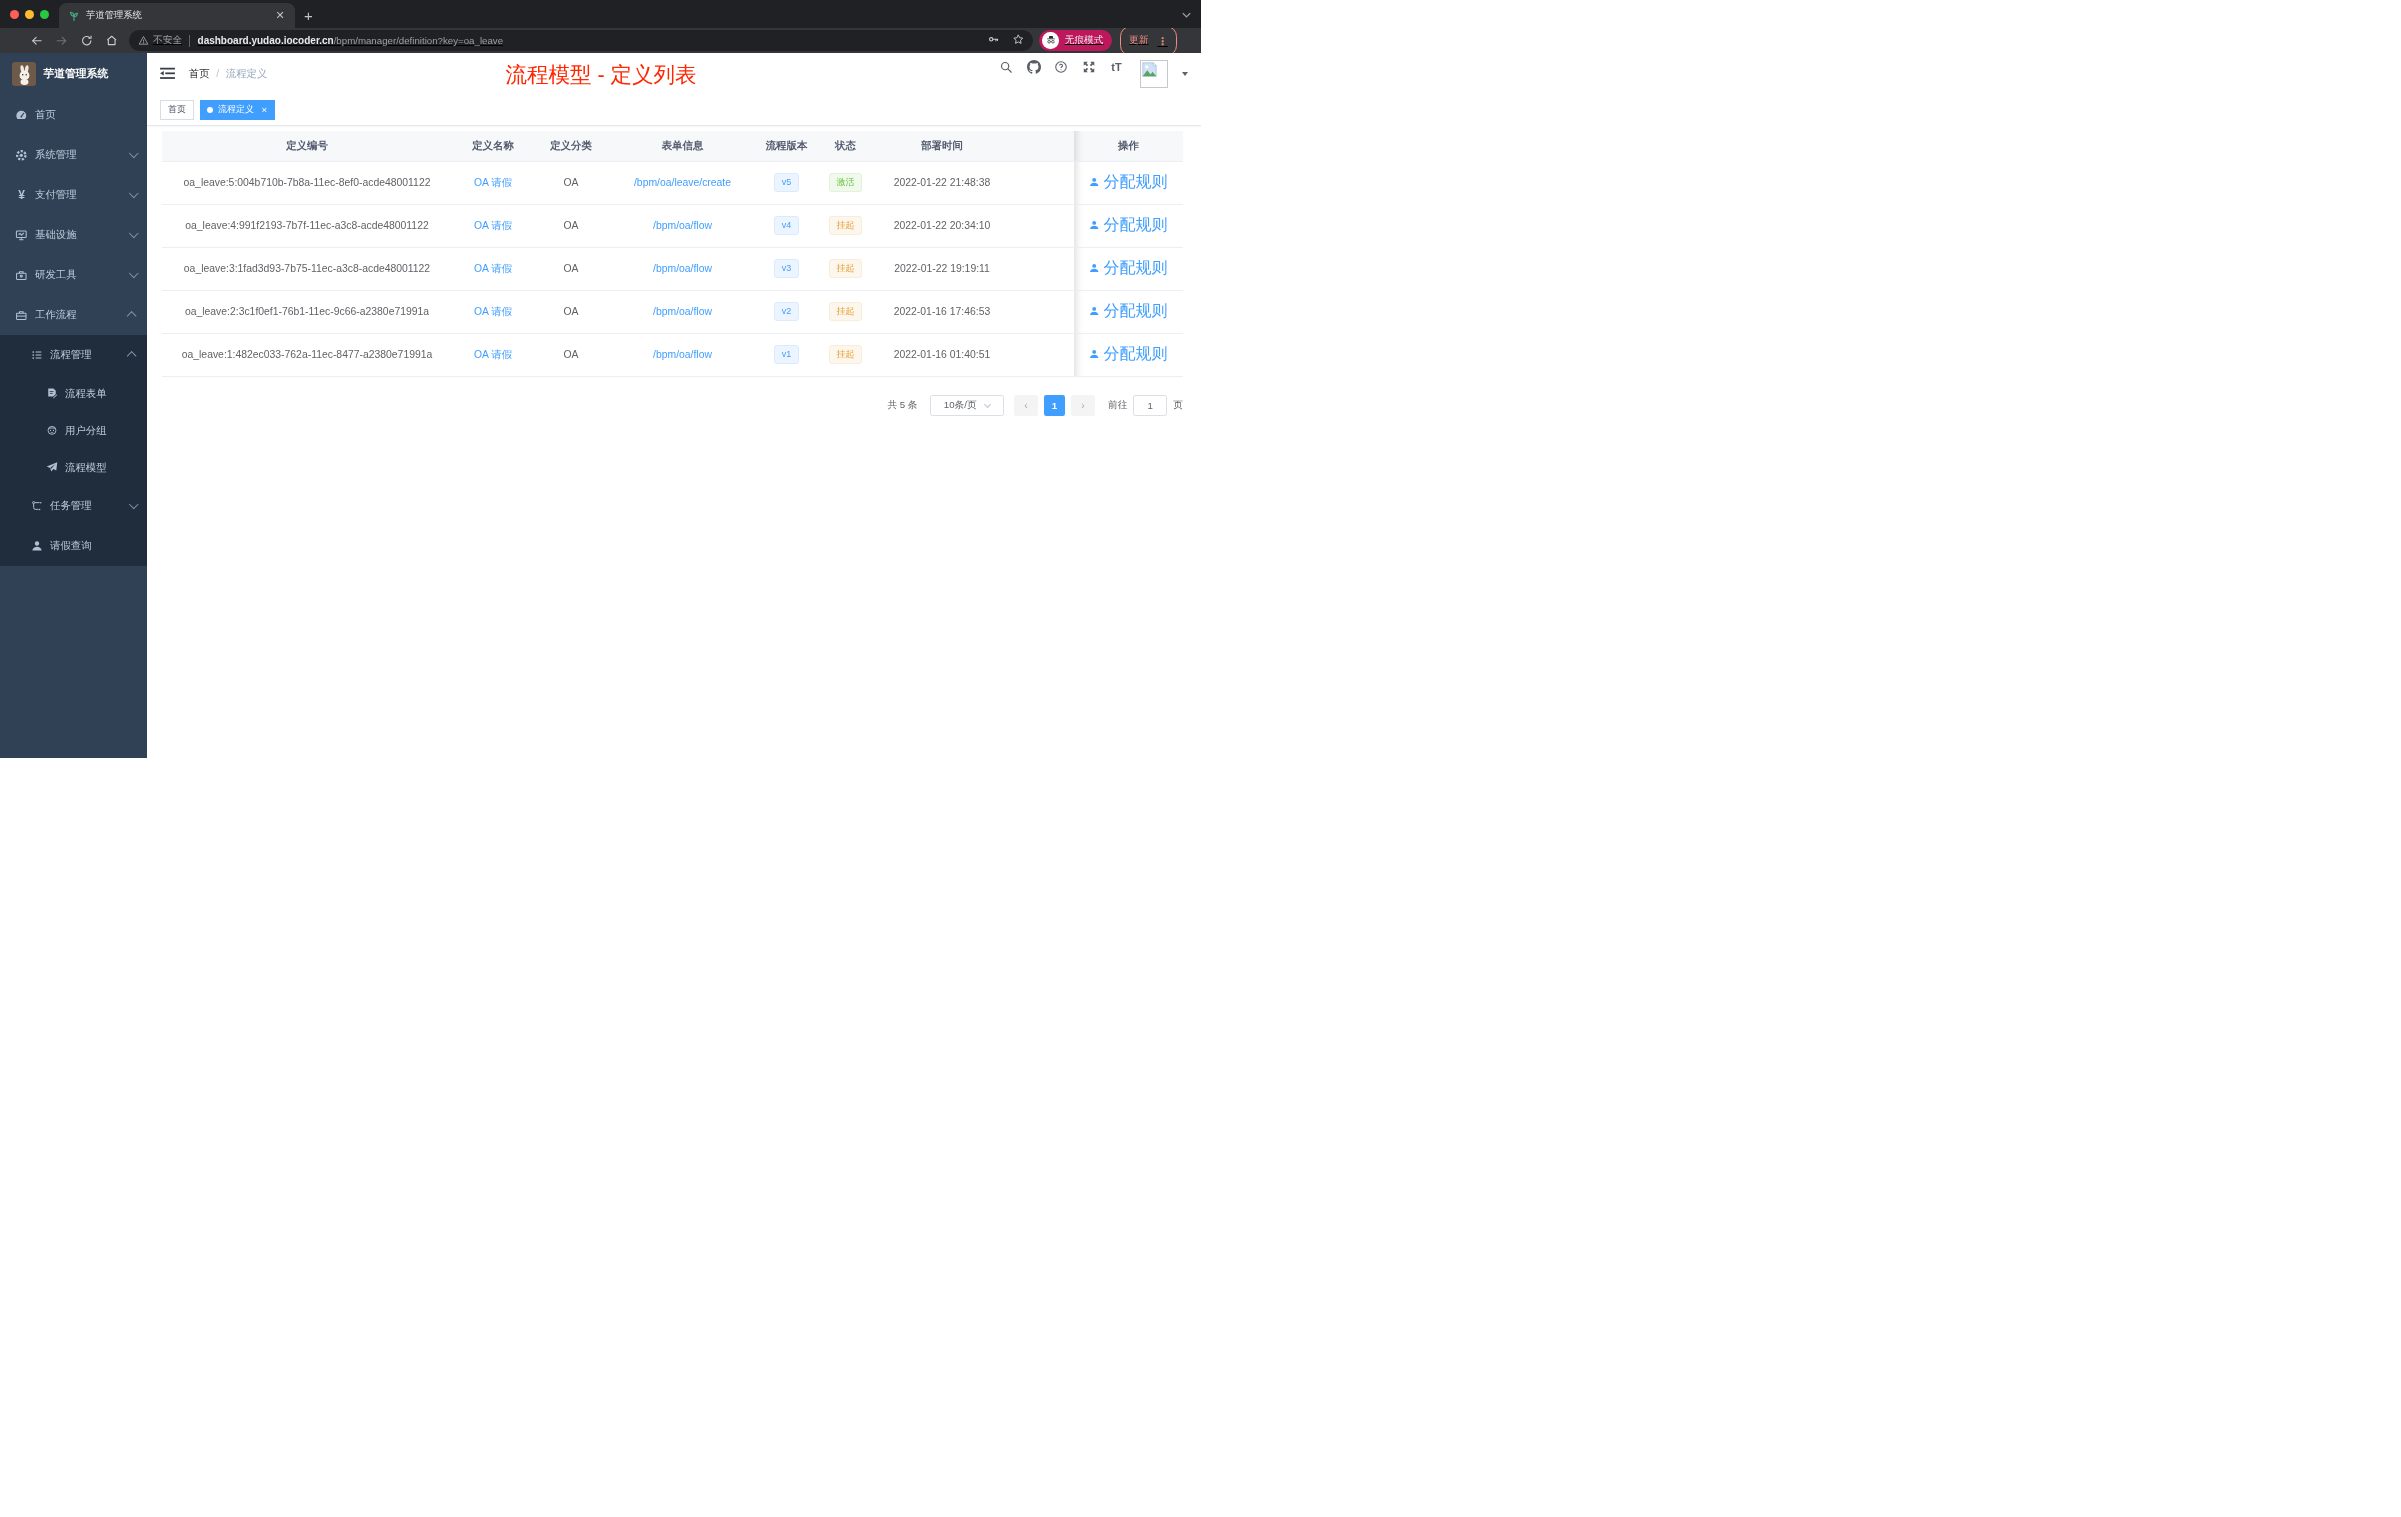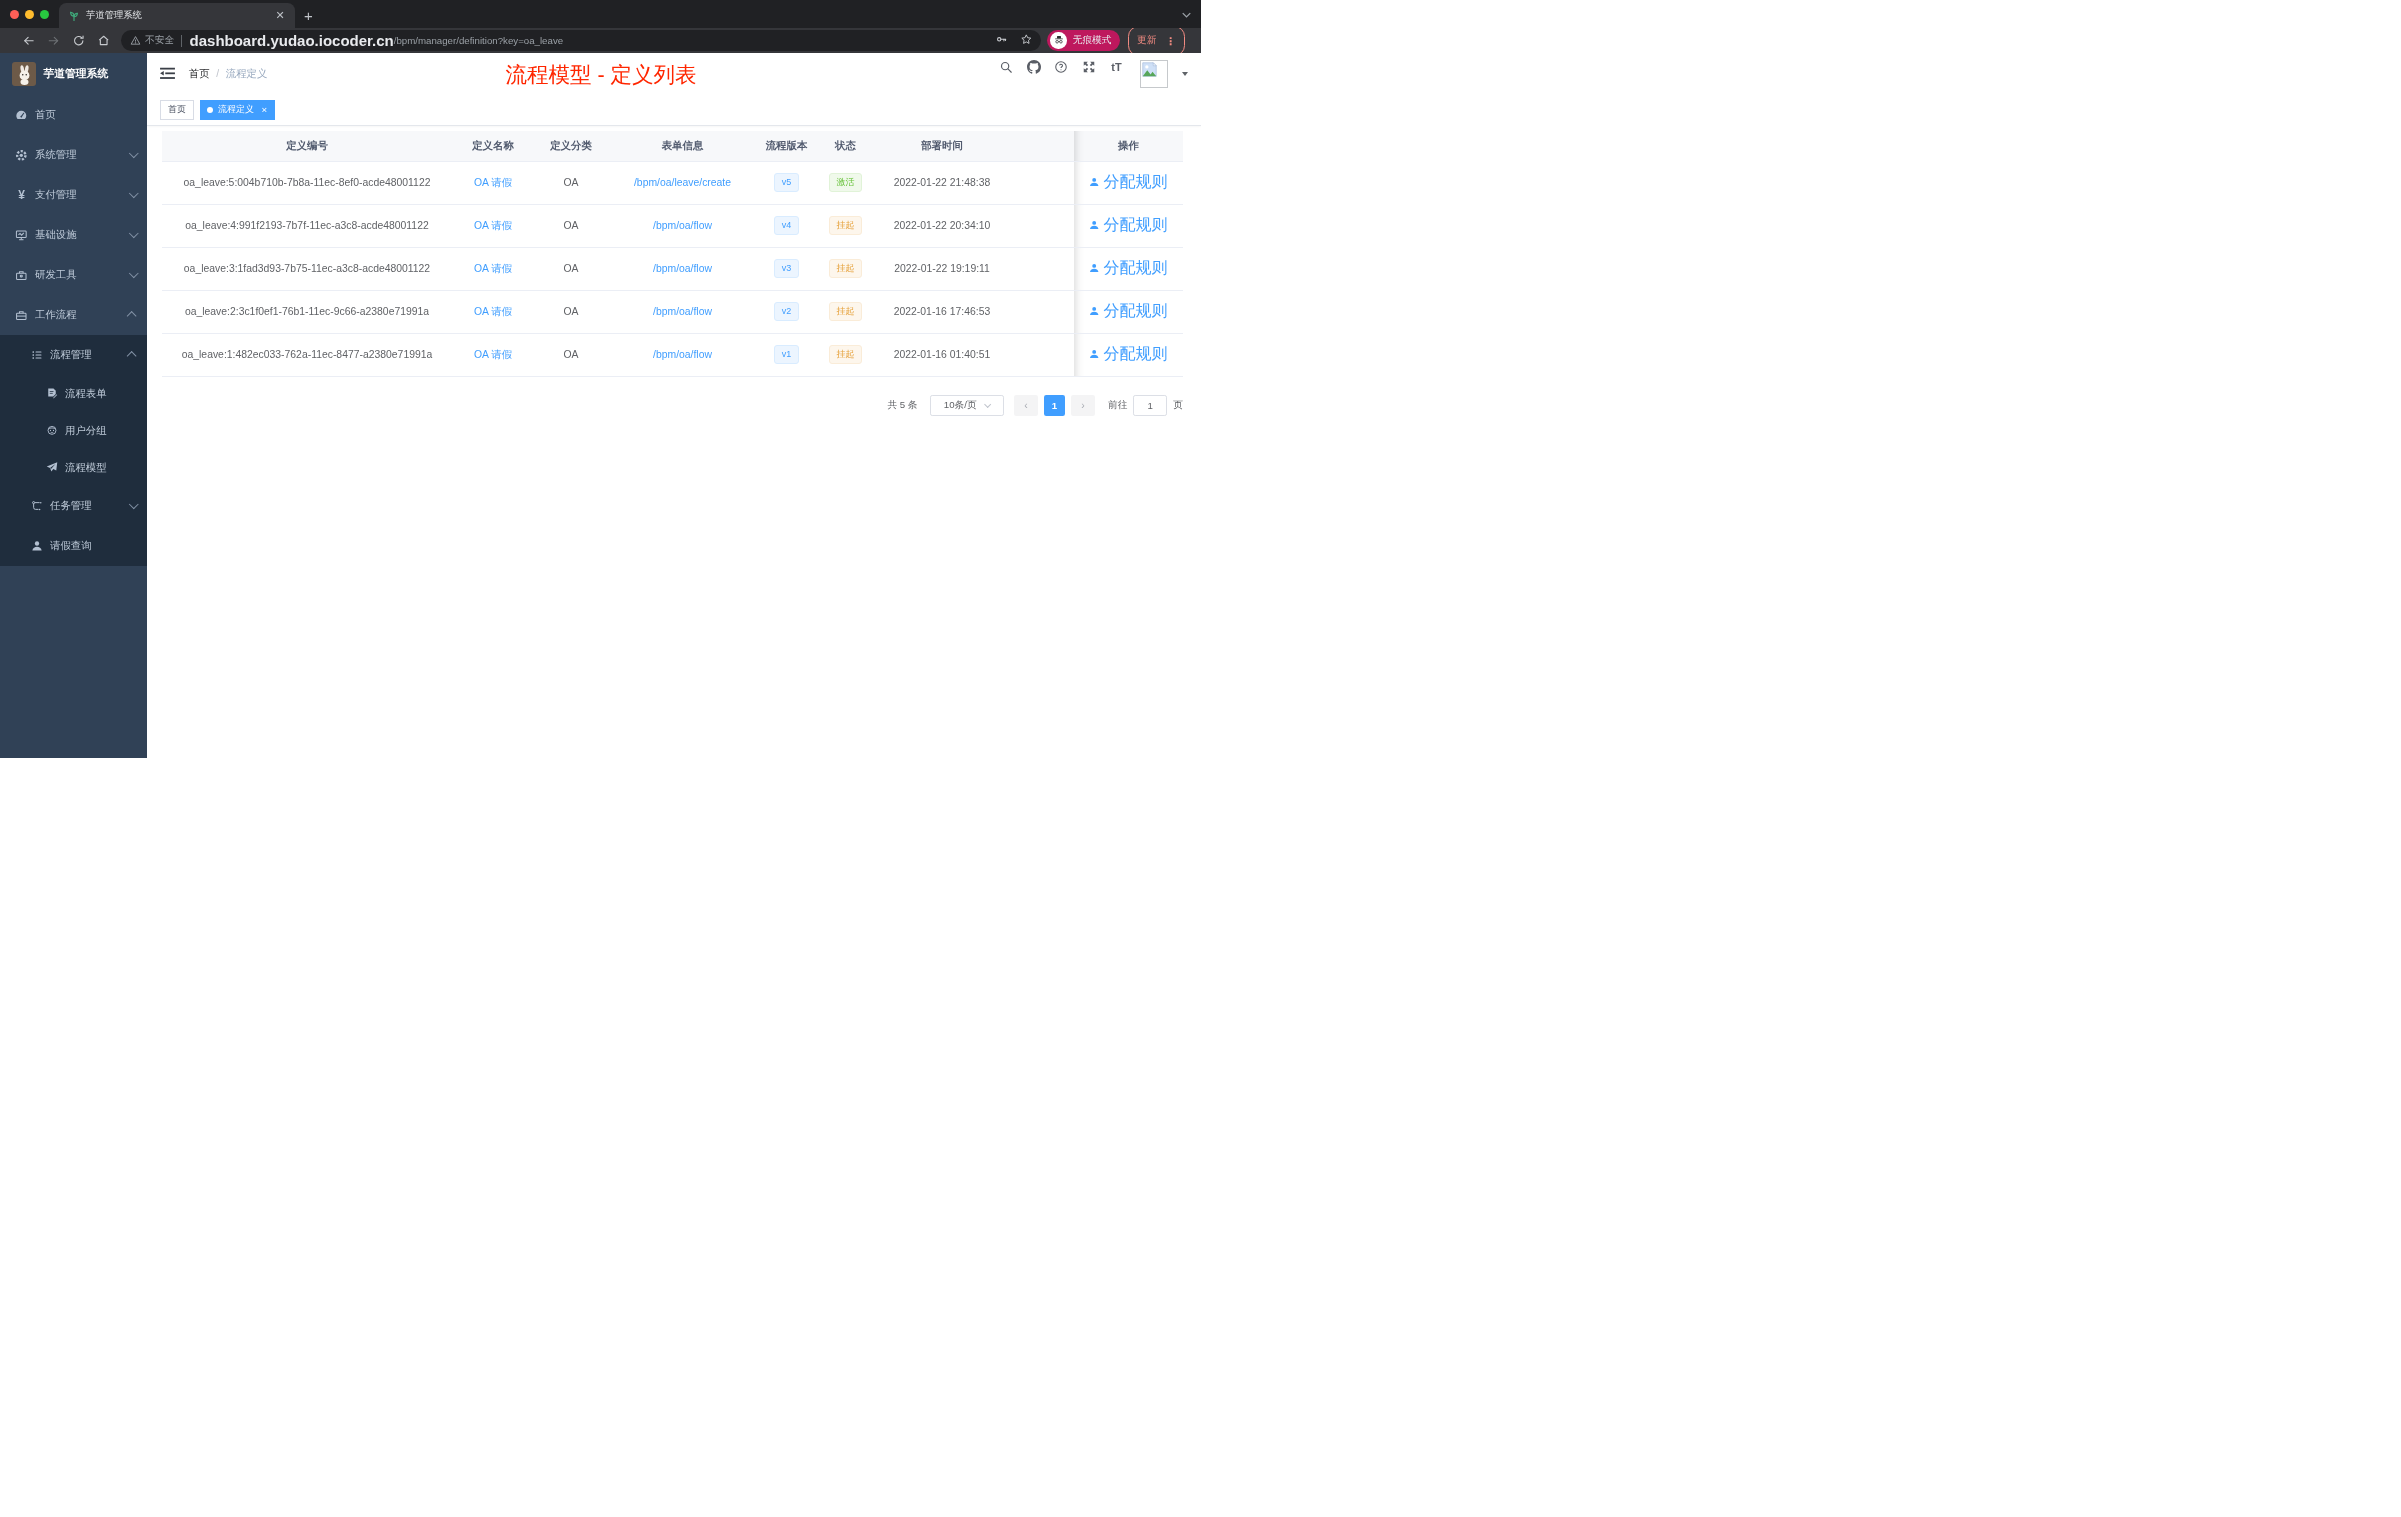--- a/index.html
+++ b/index.html
@@ -12,28 +12,28 @@
   .traffic span { width:9px; height:9px; border-radius:50%; display:block; }
   .tl-red { background:#ff5f57; } .tl-yellow { background:#febc2e; } .tl-green { background:#28c840; }
   .tab { width:236px; height:25px; background:#35363a; border-radius:7.4px 7.4px 0 0;
     display:flex; align-items:center; padding:0 7.4px 0 9px; color:#e8eaed; }
   .tab .fav { width:12px; height:12px; margin-right:6px; flex:0 0 auto; }
   .tab .t-title { font-size:9.3px; flex:1; white-space:nowrap; overflow:hidden; }
   .tab .t-close { color:#bdc1c6; font-size:11px; line-height:11px; padding:1.5px 3px; cursor:default; }
   .newtab { color:#c0c4c9; font-size:15px; line-height:15px; margin:0 0 5.2px 9px; }
   .tabstrip .strip-caret { position:absolute; right:10.4px; bottom:7.4px; color:#9aa0a6; }
 
-  .toolbar { height:25px; background:#35363a; display:flex; align-items:center; padding:0 16px; }
+  .toolbar { height:25px; background:#35363a; display:flex; align-items:center; padding:0 24px;text-decoration:underline; }
   .navic { width:25px; height:21px; display:flex; align-items:center; justify-content:center; color:#c7cace; }
   .navic.dim { color:#6e7175; }
   .urlbar { flex:1; height:21px; background:#202124; border-radius:10.4px; margin:0 6px 0 4.5px;
     display:flex; align-items:center; padding:0 9px; min-width:0; }
   .sec { display:flex; align-items:center; color:#9aa0a6; font-size:9.7px; gap:4.5px; }
   .url-div { width:0.7px; height:12px; background:#5f6368; margin:0 7.4px; }
-  .url-host { color:#e8eaed; font-size:15px; font-weight:700; }
+  .url-host { color:#e8eaed; font-size:10px; font-weight:700; }
   .url-path { color:#9aa0a6; font-size:9.7px; }
   .url-right { margin-left:auto; display:flex; align-items:center; gap:12px; color:#c7cace; }
   .incog { height:21px; background:#be185d; border-radius:10.4px; display:flex; align-items:center;
     gap:6px; padding:0 9px 0 3px; color:#e8eaed; font-size:9.7px; }
   .incog .badge-circ { width:16.3px; height:16.3px; border-radius:50%; background:#fff;
     display:flex; align-items:center; justify-content:center; }
   .update-pill { height:30px; border:1.1px solid #f28b82; border-radius:10.4px; color:#f28b82;
     display:flex; align-items:center; gap:9px; padding:0 8.2px; margin-left:7.4px; font-size:9.7px; }
   .update-pill .dots { font-size:10.4px; letter-spacing:0; font-weight:700; }
 

